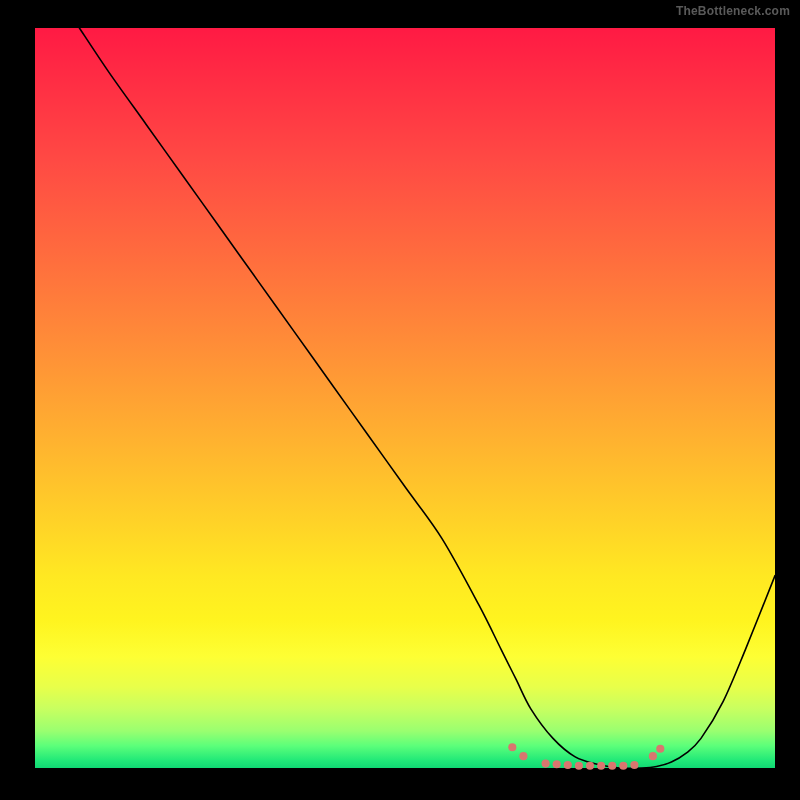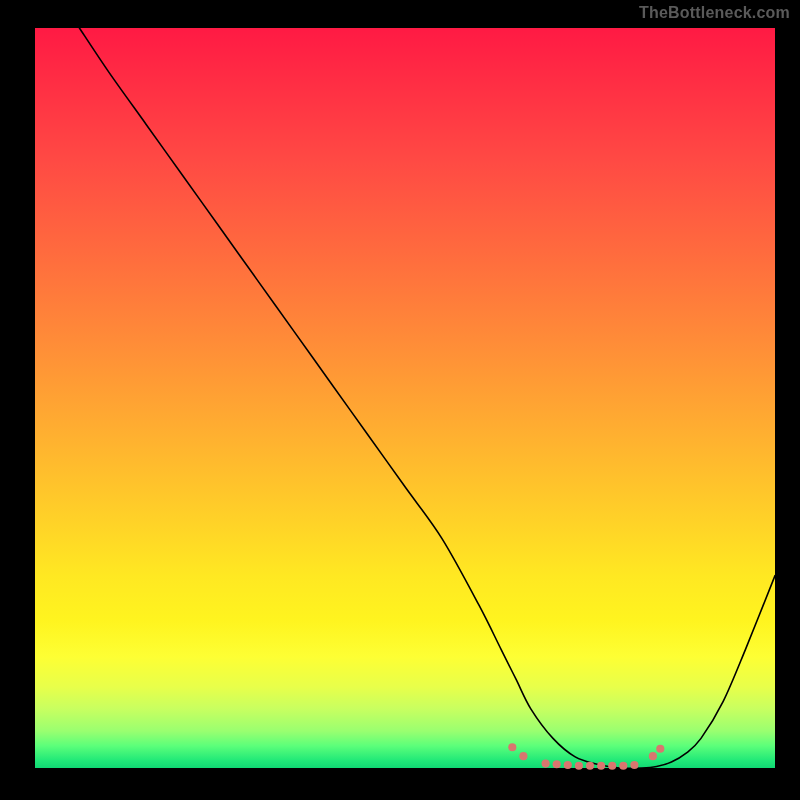--- a/index.html
+++ b/index.html
@@ -4,21 +4,21 @@
 <style>
   * { margin: 0; padding: 0; box-sizing: border-box; }
   html, body { width: 800px; height: 800px; overflow: hidden; }
   body { background: #000; position: relative; font-family: Arial, sans-serif; }
 
   .watermark {
     position: absolute;
     top: 4px;
     right: 10px;
     color: #5a5a5a;
-    font-size: 16px;
+    font-size: 12px;
     font-weight: bold;
     z-index: 10;
     letter-spacing: 0.2px;
     margin-left: 19px;
   }
 
   .plot {
     position: absolute;
     left: 35px;
     top: 28px;

